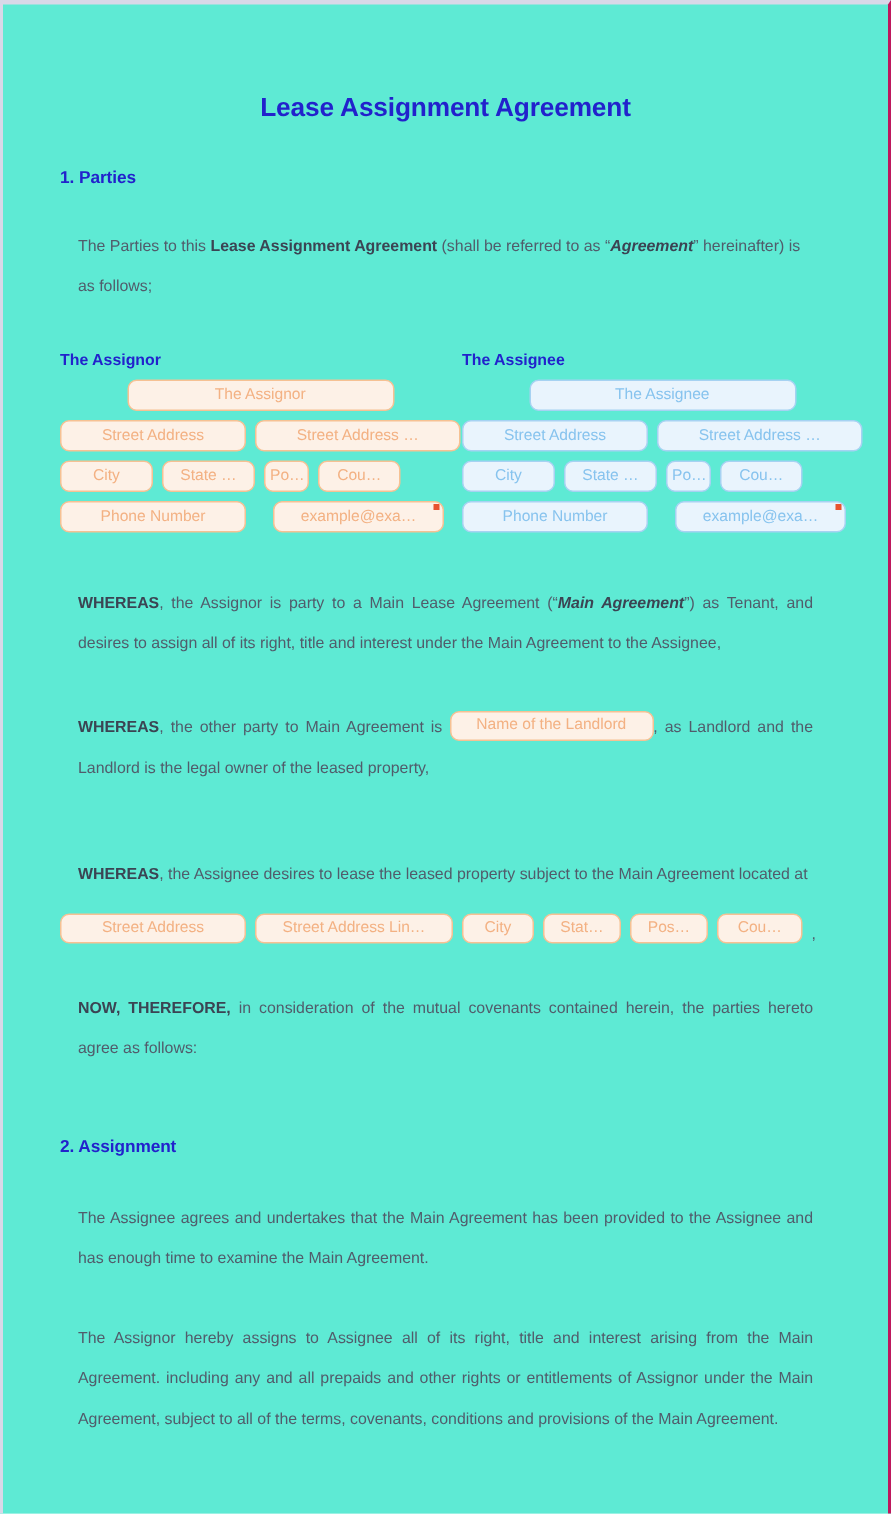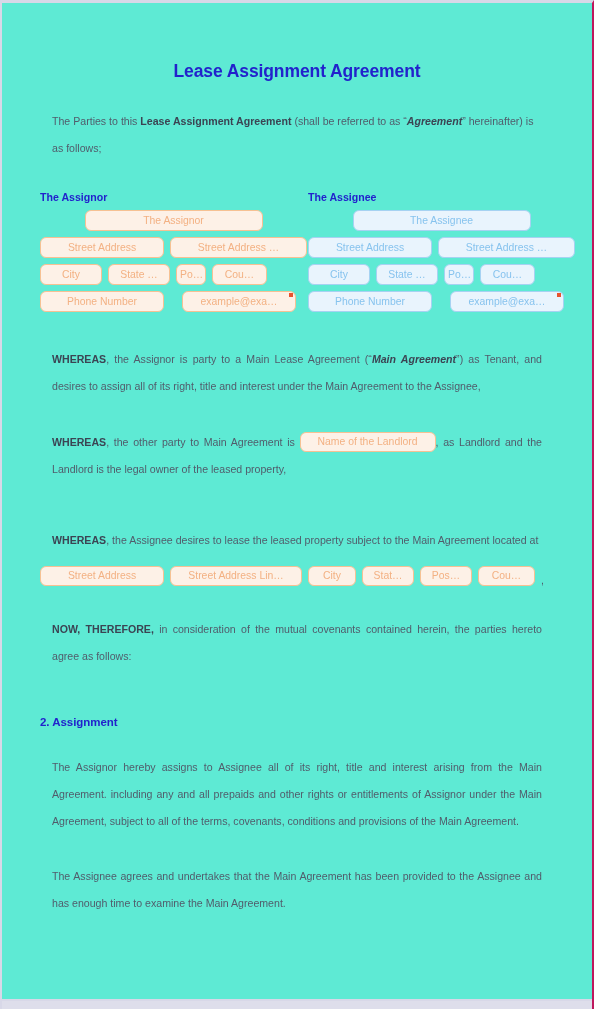--- a/index.html
+++ b/index.html
@@ -188,20 +188,21 @@
 </style>
 </head>
 <body>
 
 <div class="page-wrap">
 
   <div class="page">
 
     <h1 class="doc-title">Lease Assignment Agreement</h1>
 
+    <h2 class="sec-heading s1-heading">1. Parties</h2>
 
     <p class="body left s1-intro"><span>The Parties to this </span><b>Lease Assignment Agreement</b><span> (shall be referred to as “</span><em class="bi">Agreement</em><span>” hereinafter) is as follows;</span></p>
 
     <div class="parties">
 
       <div class="party-col orange">
         <div class="party-label">The Assignor</div>
 
         <div class="field-row">
           <div class="fld w-name">The Assignor</div>
@@ -265,22 +266,22 @@
         <span class="inline-fld if-state">Stat…</span>
         <span class="inline-fld if-post">Pos…</span>
         <span class="inline-fld if-ctry">Cou…</span>
         <span class="addr-comma">,</span>
       </div>
     </div>
 
     <p class="body nt-block"><b>NOW, THEREFORE,</b><span> in consideration of the mutual covenants contained herein, the parties hereto agree as follows:</span></p>
 
     <h2 class="sec-heading s2-heading">2. Assignment</h2>
+    <p class="body s2-p2">The Assignee agrees and undertakes that the Main Agreement has been provided to the Assignee and has enough time to examine the Main Agreement.</p>
     <p class="body s2-p1">The Assignor hereby assigns to Assignee all of its right, title and interest arising from the Main Agreement. including any and all prepaids and other rights or entitlements of Assignor under the Main Agreement, subject to all of the terms, covenants, conditions and provisions of the Main Agreement.</p>
-    <p class="body s2-p2">The Assignee agrees and undertakes that the Main Agreement has been provided to the Assignee and has enough time to examine the Main Agreement.</p>
 
   </div>
 
   <div class="page-break"></div>
 
   <div class="page2">
     <p class="body s3-p"></p>
   </div>
 
 </div>

